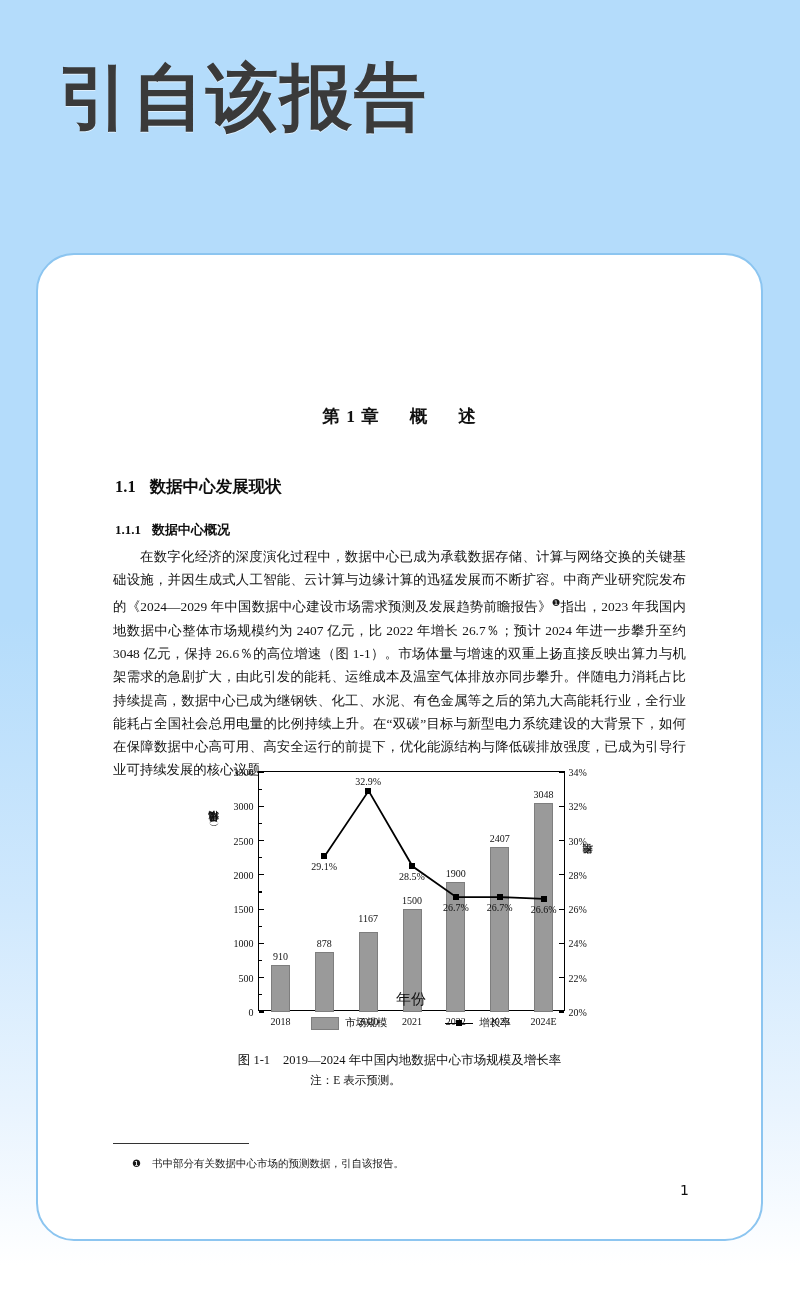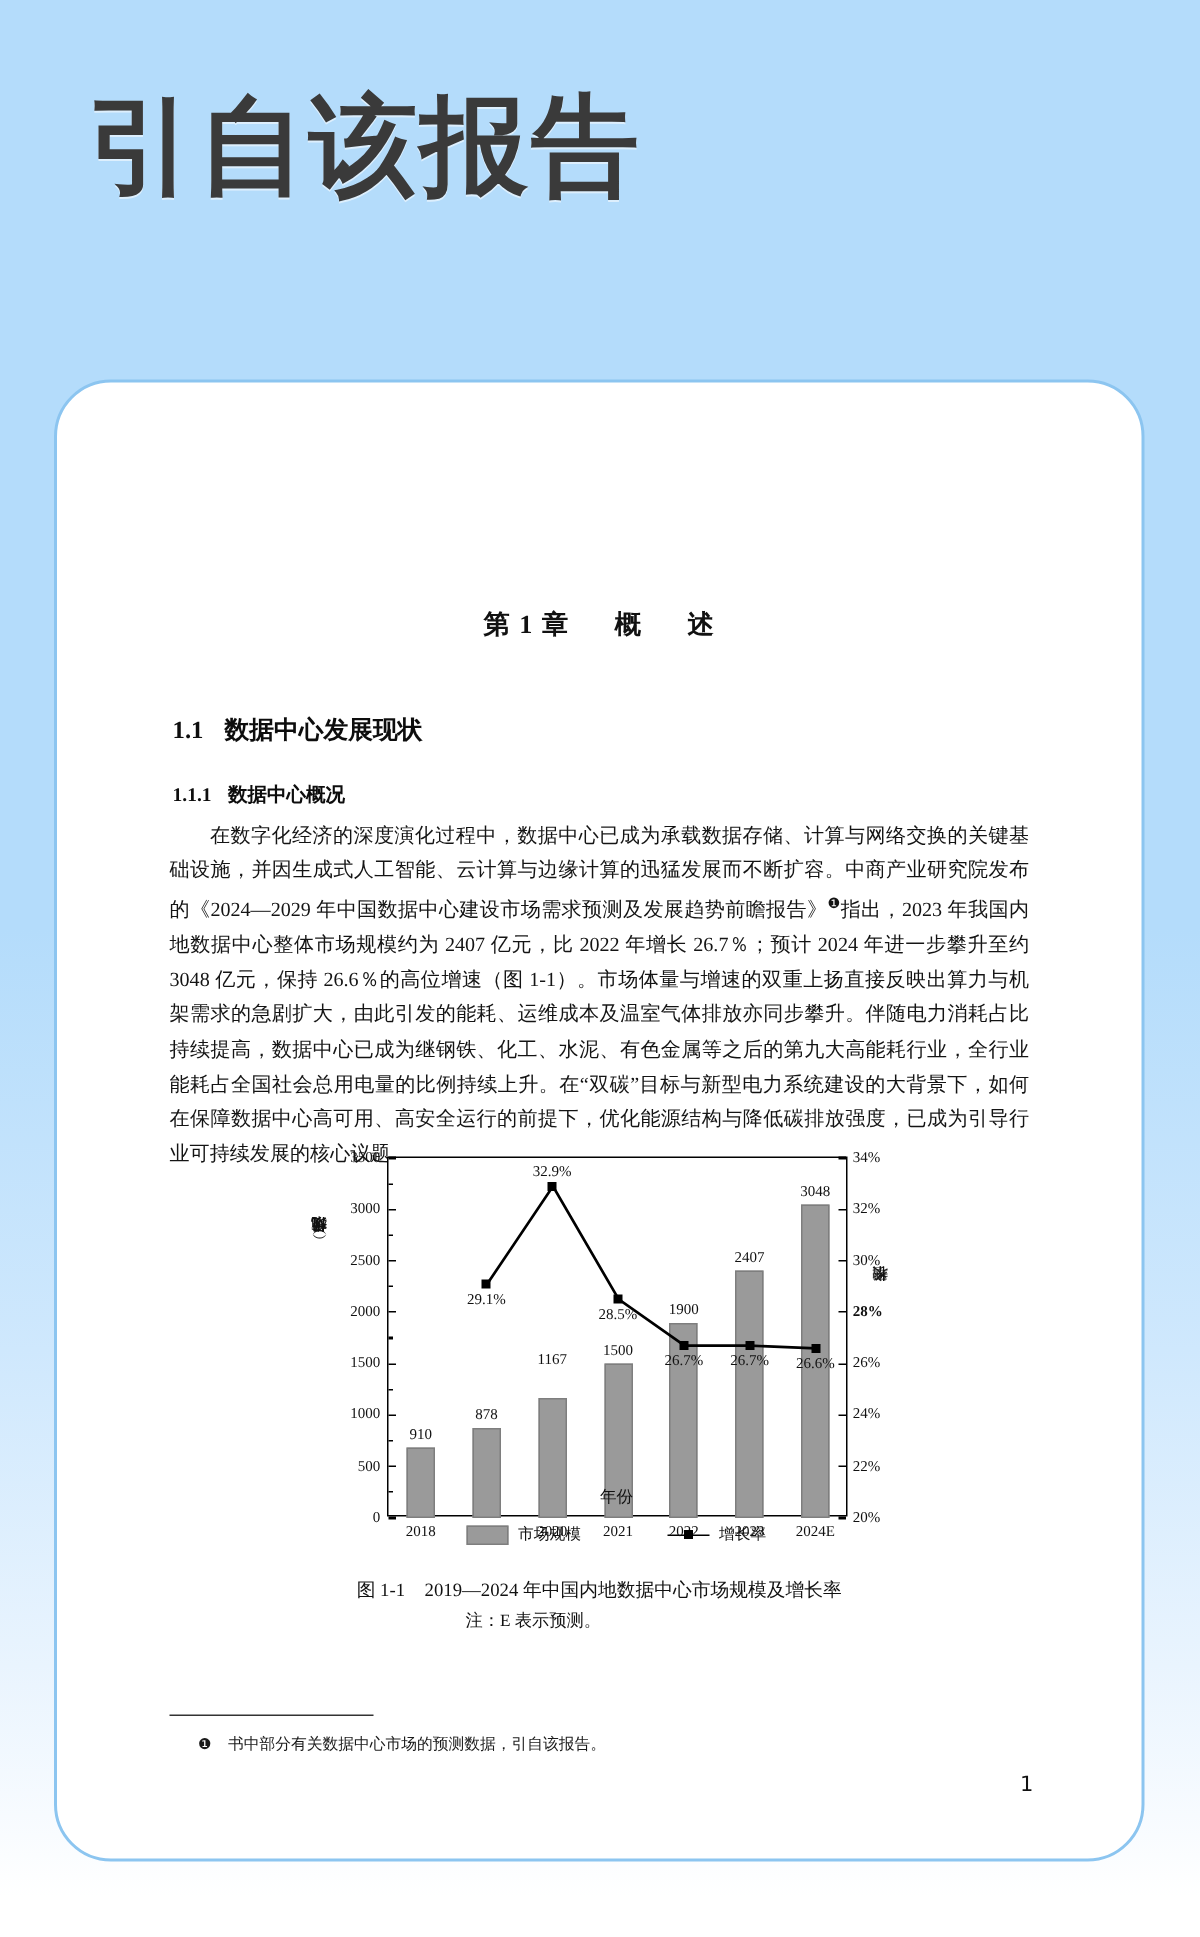--- a/index.html
+++ b/index.html
@@ -214,21 +214,21 @@
     transform: translateX(-50%);
     top: 244px;
     white-space: nowrap;
   }
   .xlabel {
     position: absolute;
     left: 53px;
     width: 307px;
     top: 222px;
     text-align: center;
-    font-size: 11px;
+    font-size: 15px;
     color: #111;
   }
 
   .marker {
     position: absolute;
     width: 6px; height: 6px;
     background: #000;
     transform: translate(-50%, -50%);
   }
   .pct-label {
@@ -371,35 +371,35 @@
               <div class="tick-l" style="top: 0px;">3500</div>
               <div class="tickmark right" style="top: 239.4px;"></div>
               <div class="tick-r" style="top: 240px;">20%</div>
               <div class="tickmark right" style="top: 205.114px;"></div>
               <div class="tick-r" style="top: 205.714px;">22%</div>
               <div class="tickmark right" style="top: 170.829px;"></div>
               <div class="tick-r" style="top: 171.429px;">24%</div>
               <div class="tickmark right" style="top: 136.543px;"></div>
               <div class="tick-r" style="top: 137.143px;">26%</div>
               <div class="tickmark right" style="top: 102.257px;"></div>
-              <div class="tick-r" style="top: 102.857px; font-weight: bold;">28%</div>
+              <div class="tick-r" style="top: 102.857px;">28%</div>
               <div class="tickmark right" style="top: 67.9714px;"></div>
               <div class="tick-r" style="top: 68.5714px;">30%</div>
               <div class="tickmark right" style="top: 33.6857px;"></div>
               <div class="tick-r" style="top: 34.2857px;">32%</div>
               <div class="tickmark right" style="top: -0.6px;"></div>
               <div class="tick-r" style="top: 0px;">34%</div>
               <div class="bar" style="left: 12.4286px; top: 193.371px; width: 19px; height: 46.6286px; background: rgb(154, 154, 154);"></div>
               <div class="bar-label" style="left: 21.9286px; top: 179.371px;">910</div>
               <div class="xtick-label" style="left: 21.9286px;">2018</div>
               <div class="bar" style="left: 56.2857px; top: 179.794px; width: 19px; height: 60.2057px; background: rgb(154, 154, 154);"></div>
               <div class="bar-label" style="left: 65.7857px; top: 165.794px;">878</div>
               <div class="xtick-label" style="left: 65.7857px;">2019</div>
               <div class="bar" style="left: 100.143px; top: 159.977px; width: 19px; height: 80.0229px; background: rgb(154, 154, 154);"></div>
-              <div class="bar-label" style="left: 109.643px; top: 129px;">1167</div>
+              <div class="bar-label" style="left: 109.643px; top: 141px;">1167</div>
               <div class="xtick-label" style="left: 109.643px;">2020</div>
               <div class="bar" style="left: 144px; top: 137.143px; width: 19px; height: 102.857px; background: rgb(154, 154, 154);"></div>
               <div class="bar-label" style="left: 153.5px; top: 123.143px;">1500</div>
               <div class="xtick-label" style="left: 153.5px;">2021</div>
               <div class="bar" style="left: 187.857px; top: 109.714px; width: 19px; height: 130.286px; background: rgb(154, 154, 154);"></div>
               <div class="bar-label" style="left: 197.357px; top: 95.7143px;">1900</div>
               <div class="xtick-label" style="left: 197.357px;">2022</div>
               <div class="bar" style="left: 231.714px; top: 74.9486px; width: 19px; height: 165.051px; background: rgb(154, 154, 154);"></div>
               <div class="bar-label" style="left: 241.214px; top: 60.9486px;">2407</div>
               <div class="xtick-label" style="left: 241.214px;">2023</div>

